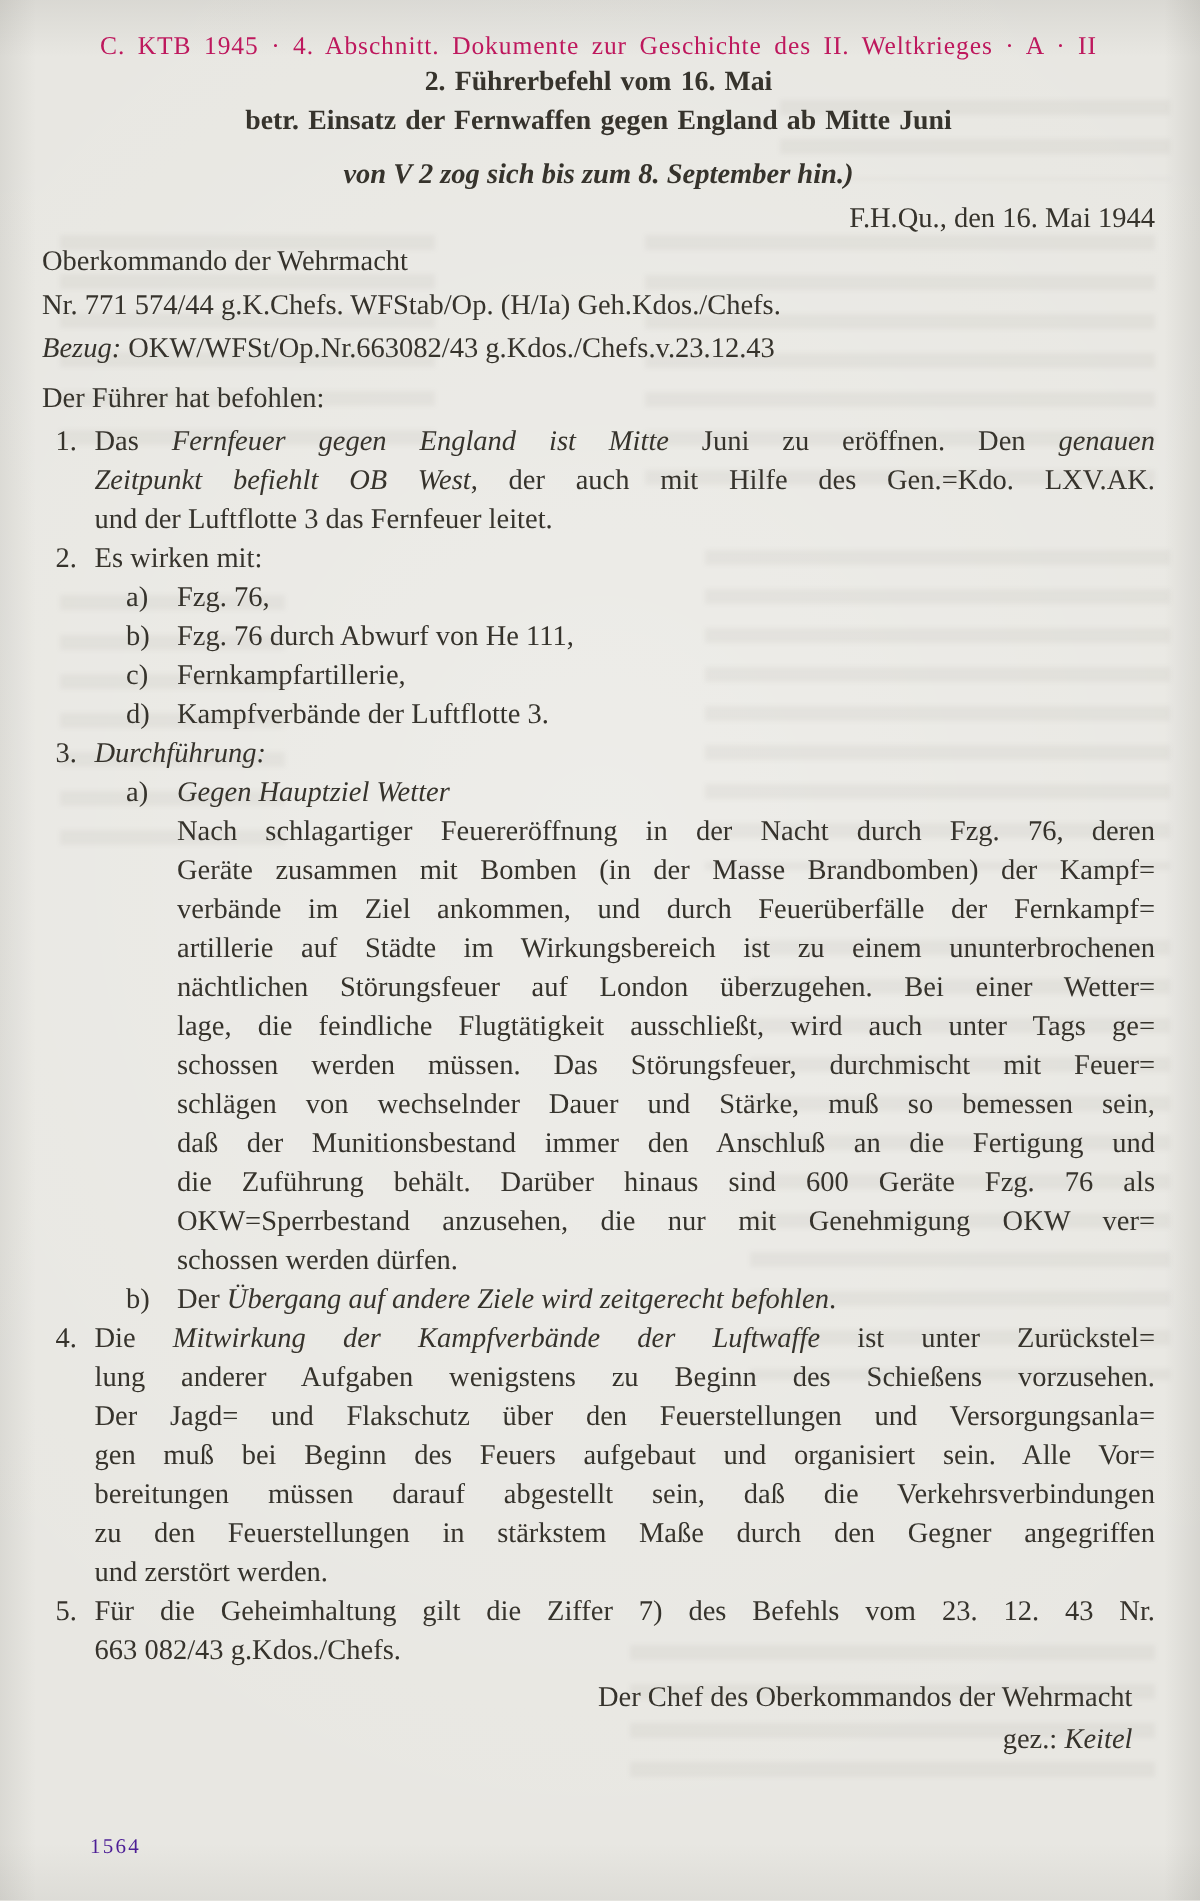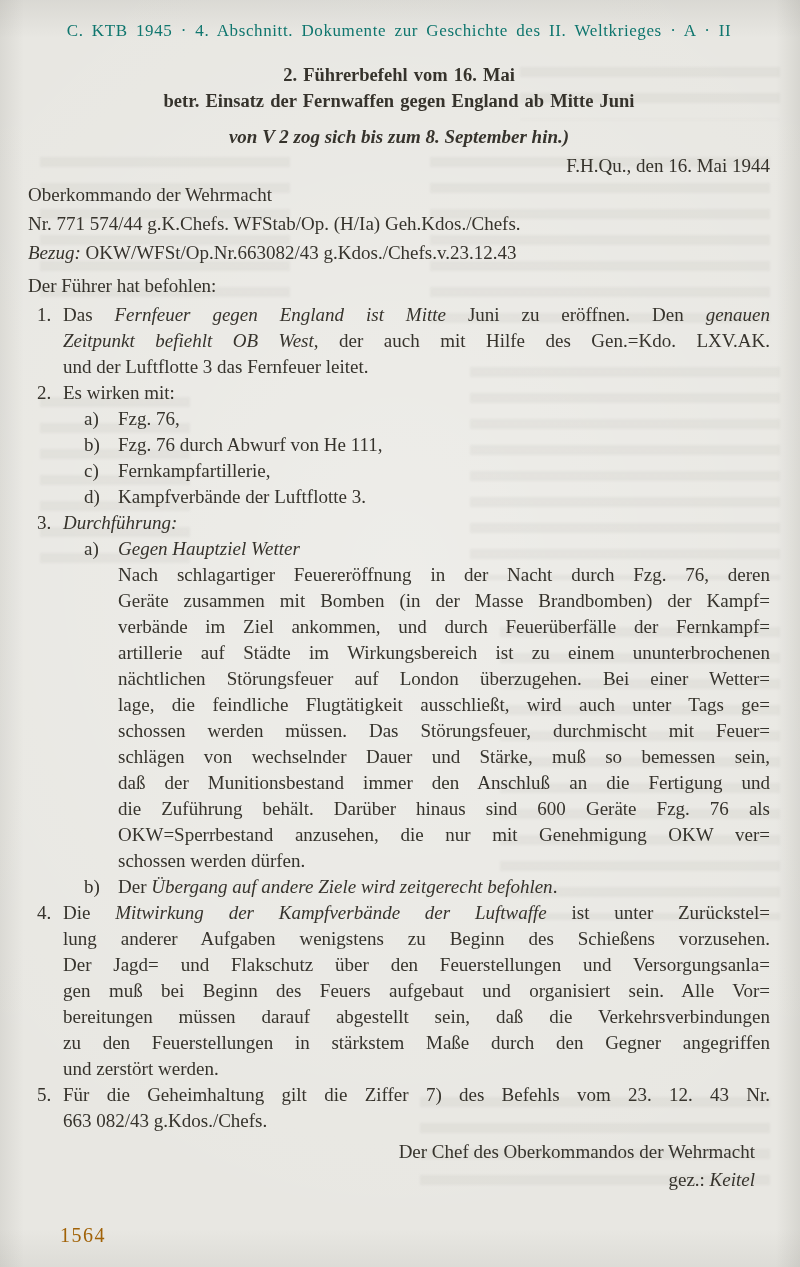--- a/index.html
+++ b/index.html
@@ -21,41 +21,41 @@
   .smudge{
     position:absolute;pointer-events:none;filter:blur(1.6px);opacity:.55;
     background:repeating-linear-gradient(180deg,
       rgba(0,0,0,0) 0px, rgba(0,0,0,0) 7px,
       rgba(125,122,110,0.14) 7px, rgba(125,122,110,0.14) 17px,
       rgba(0,0,0,0) 17px, rgba(0,0,0,0) 26px);
   }
   .inner{position:absolute;left:28px;top:0;width:742px;font-size:19px;}
   .running-header{
     margin-top:20px;line-height:22px;font-size:17px;text-align:center;
-    letter-spacing:.6px;word-spacing:3.5px;color:#0f766e;
+    letter-spacing:.6px;word-spacing:3.5px;color:#be185d;
   }
-  .title-block{margin-top:20px;line-height:26px;font-weight:bold;font-size:18.5px;text-align:center;word-spacing:1.5px;}
+  .title-block{line-height:26px;font-weight:bold;font-size:18.5px;text-align:center;word-spacing:1.5px;}
   .front{line-height:29px;}
   .note{margin-top:8px;font-style:italic;}
   .jl{text-align:justify;text-align-last:justify;}
   .center{text-align:center;font-weight:bold;}
   .right{text-align:right;}
   .opening{margin-top:4px;}
   .list{margin-top:2px;line-height:26px;}
   .line{min-height:26px;}
   .item{position:relative;padding-left:35px;}
   .num{position:absolute;left:9px;top:0;text-align:left;}
   .cont{padding-left:35px;}
   .sub{position:relative;padding-left:90px;}
   .slabel{position:absolute;left:56px;top:0;}
   .subcont{padding-left:90px;}
   .sig{margin-top:4px;line-height:28px;padding-right:15px;text-align:right;}
   .sigbox{display:inline-block;text-align:right;}
   .sigbox .s1{display:block;}
-  .page-number{position:absolute;left:60px;top:1224px;font-size:20px;letter-spacing:1.5px;color:#a16207;}
+  .page-number{position:absolute;left:60px;top:1224px;font-size:14px;letter-spacing:1.5px;color:#4c1d95;}
   i{font-style:italic;}
 </style>
 </head>
 <body>
 
 <div class="paper-shade"></div>
 
 <div class="smudge" style="left:520px;top:60px;width:260px;height:60px;"></div>
 <div class="smudge" style="left:40px;top:150px;width:250px;height:160px;"></div>
 <div class="smudge" style="left:430px;top:150px;width:340px;height:180px;"></div>

